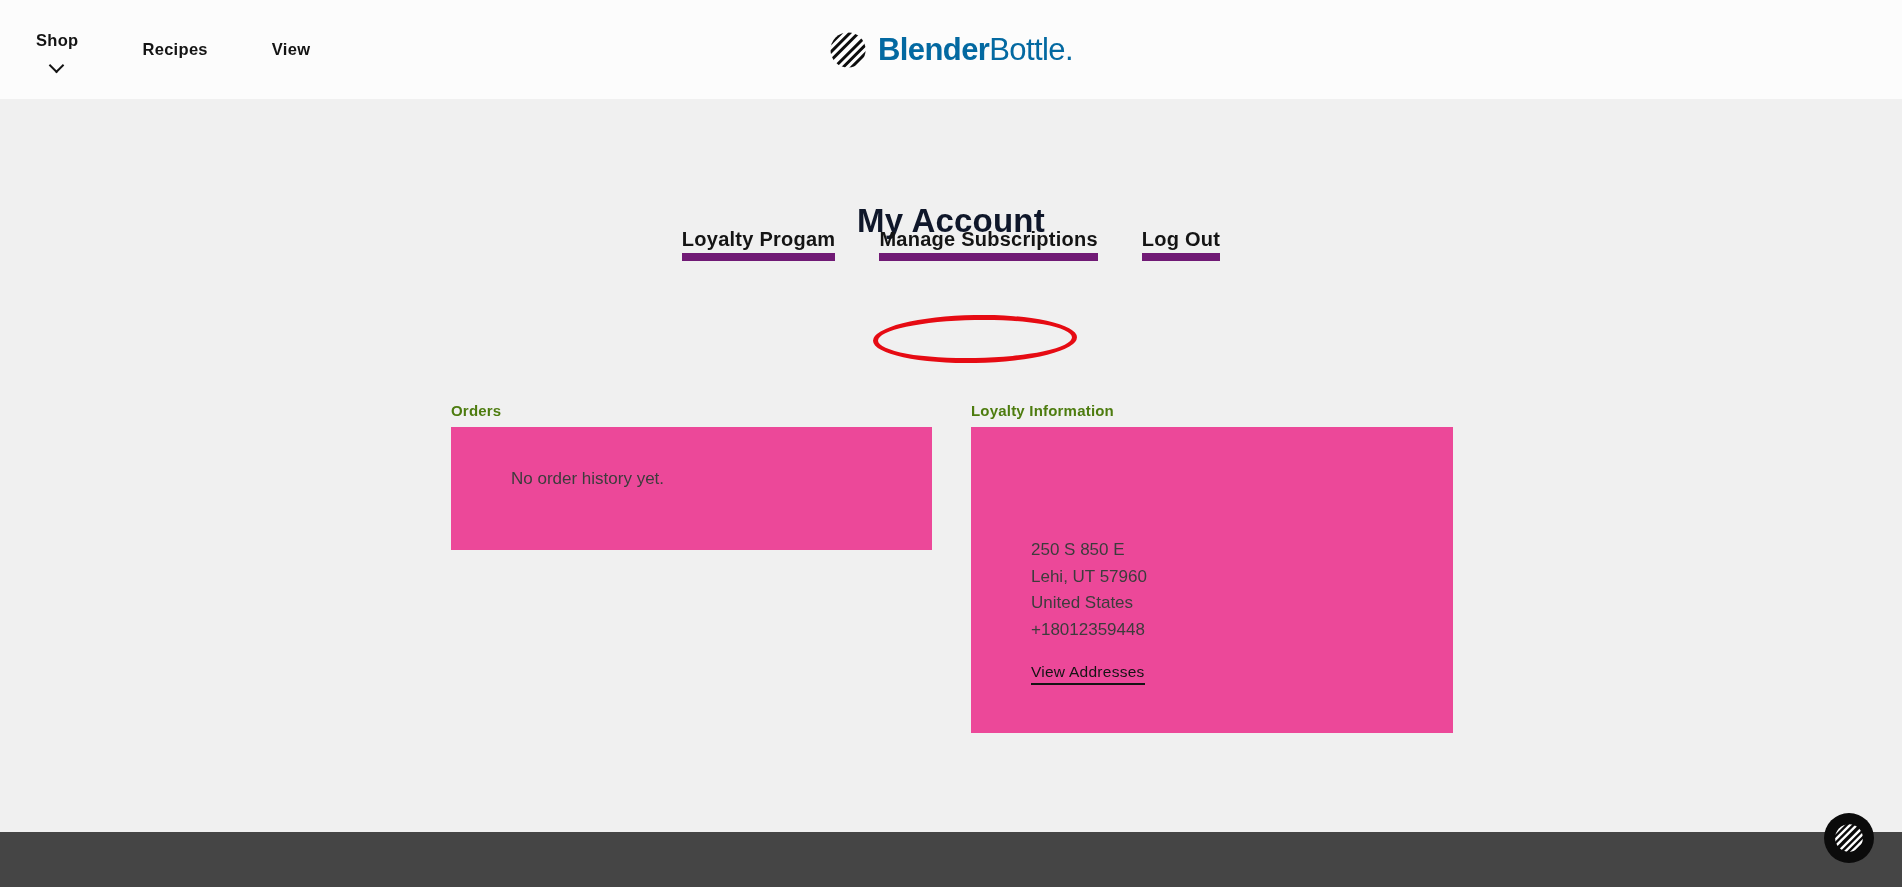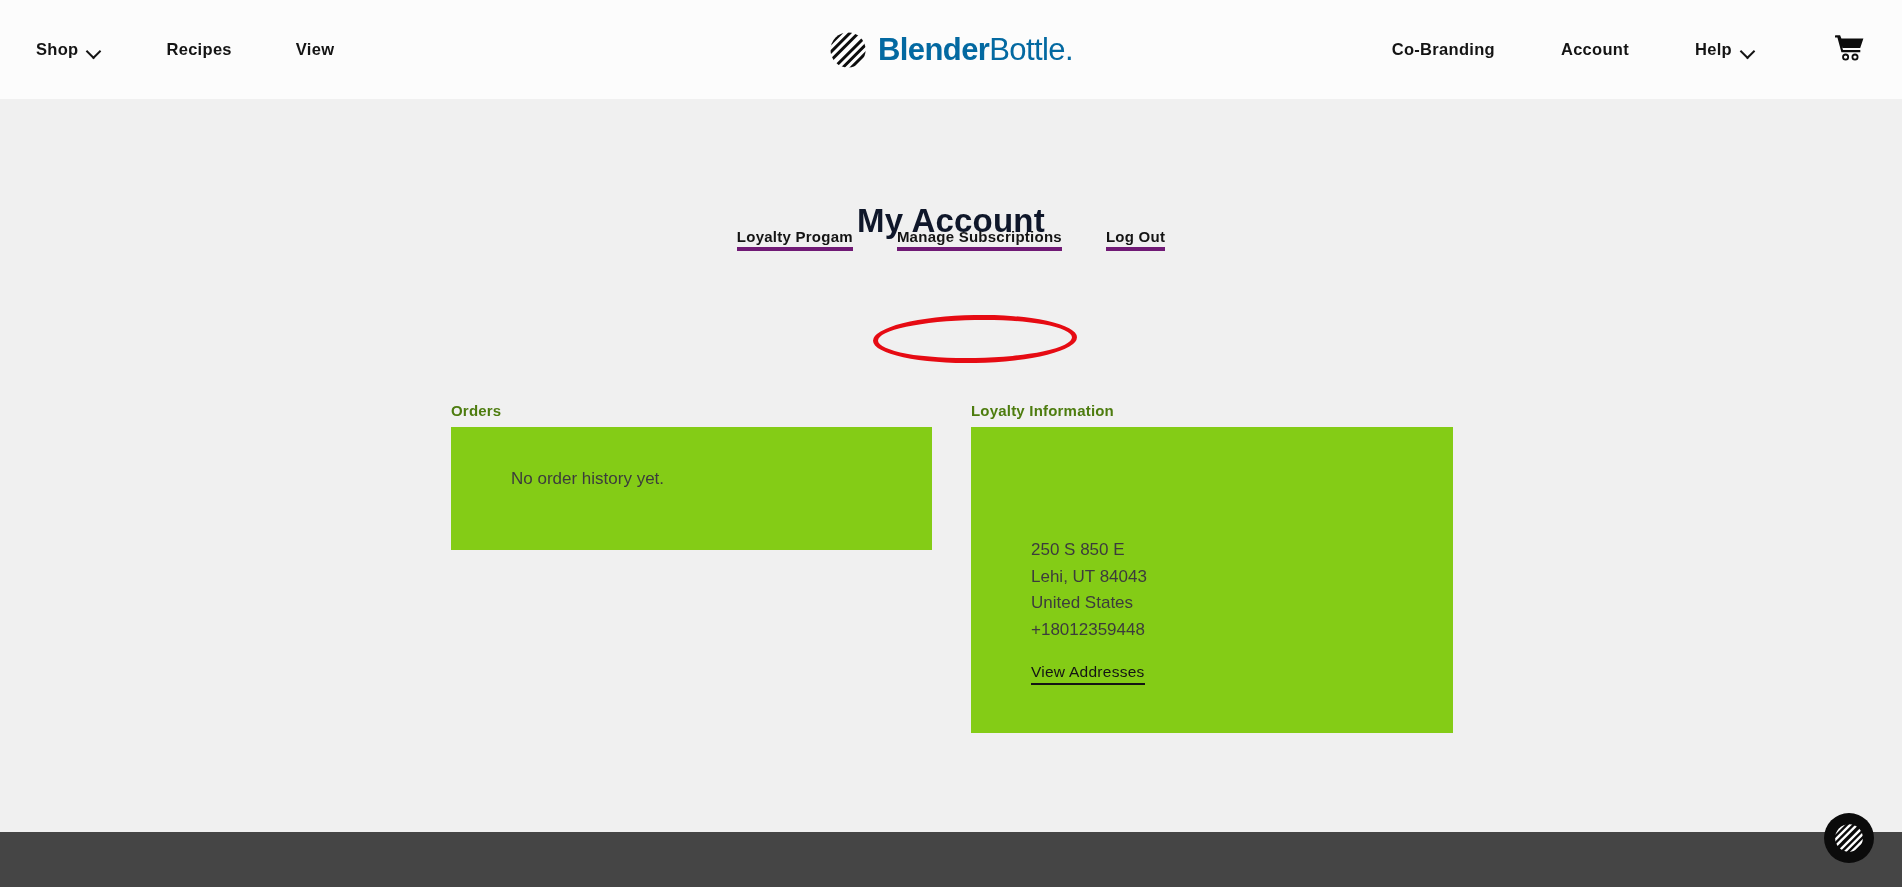--- a/index.html
+++ b/index.html
@@ -49,20 +49,21 @@
     display: flex;
     align-items: center;
     gap: 9px;
     font-size: 16.5px;
     font-weight: 700;
     letter-spacing: 0.3px;
     color: #141414;
     cursor: pointer;
     white-space: nowrap;
     padding: 6px 0;
+    flex-direction: column;
   }
   .nav-left .nav-item { margin-right: 64px; }
   .nav-right .nav-item { margin-left: 66px; }
   .nav-right .nav-item:first-child { margin-left: 0; }
   .chev {
     display: inline-block;
     width: 15px;
     height: 9px;
     position: relative;
     top: 1px;
@@ -127,26 +128,26 @@
   .account-links {
     position: absolute;
     top: 129px;
     width: 100%;
     display: flex;
     justify-content: center;
     align-items: baseline;
     gap: 44px;
   }
   .account-link {
-    font-size: 15px;
+    font-size: 20px;
     font-weight: 700;
     color: #141414;
     letter-spacing: 0.25px;
     text-decoration: none;
-    border-bottom: 4px solid #701a75;
+    border-bottom: 8px solid #701a75;
     padding-bottom: 2px;
     cursor: pointer;
     white-space: nowrap;
     position: relative;
     z-index: 2;
   }
 
   
   .annotation-ellipse {
     position: absolute;
@@ -164,21 +165,21 @@
   
   .section-label {
     position: absolute;
     font-size: 15px;
     font-weight: 700;
     color: #4d7c0f;
     letter-spacing: 0.2px;
   }
   .card {
     position: absolute;
-    background: #84cc16;
+    background: #ec4899;
   }
 
   .orders-label { left: 451px; top: 303px; }
   .orders-card  { left: 451px; top: 328px; width: 481px; height: 123px; }
   .orders-empty {
     position: absolute;
     left: 60px;
     top: 42px;
     font-size: 17px;
     color: #3c3c3c;
@@ -275,41 +276,20 @@
             <line x1="28" y1="52" x2="52" y2="28"></line>
           </g>
         </g>
       </svg>
     </span>
     <span class="logo-text">
       <span class="b1">Blender</span><span class="b2">Bottle</span><span class="b2">.</span>
     </span>
   </div>
 
-  <nav class="nav-right">
-    <div class="nav-item">
-      <span>Co-Branding</span>
-    </div>
-    <div class="nav-item">
-      <span>Account</span>
-    </div>
-    <div class="nav-item">
-      <span>Help</span>
-      <span class="chev"></span>
-    </div>
-    <div class="cart-btn">
-      <span>
-        <svg width="30" height="27" viewBox="0 0 30 27" aria-hidden="true">
-          <path d="M0.5 1.2 h4.6 l1.3 3.2 h22.0 l-3.2 9.6 h-17.6 l-0.5 -1.6 h-0.1 l1.0 3.6 h17.3 v2.2 h-18.9 l-4.0 -14.6 h-3.9 z" fill="#0d0d0d"></path>
-          <circle cx="10.6" cy="23.1" r="2.6" fill="none" stroke="#0d0d0d" stroke-width="1.8"></circle>
-          <circle cx="20.0" cy="23.1" r="2.6" fill="none" stroke="#0d0d0d" stroke-width="1.8"></circle>
-        </svg>
-      </span>
-    </div>
-  </nav>
 </header>
 
 <main class="page">
 
   <h1 class="page-title">My Account</h1>
 
   <div class="account-links">
     <a class="account-link">Loyalty Progam</a>
     <a class="account-link">Manage Subscriptions</a>
     <a class="account-link">Log Out</a>
@@ -319,21 +299,21 @@
 
   <div class="section-label orders-label">Orders</div>
   <section class="card orders-card">
     <div class="orders-empty">No order history yet.</div>
   </section>
 
   <div class="section-label acct-label">Loyalty Information</div>
   <section class="card acct-card">
     <div class="acct-address">
       <div>250 S 850 E</div>
-      <div>Lehi, UT 84043</div>
+      <div>Lehi, UT 57960</div>
       <div>United States</div>
       <div>+18012359448</div>
     </div>
     <a class="view-addresses">View Addresses</a>
   </section>
 </main>
 
 <footer class="site-footer"></footer>
 
 <div class="chat-bubble">

